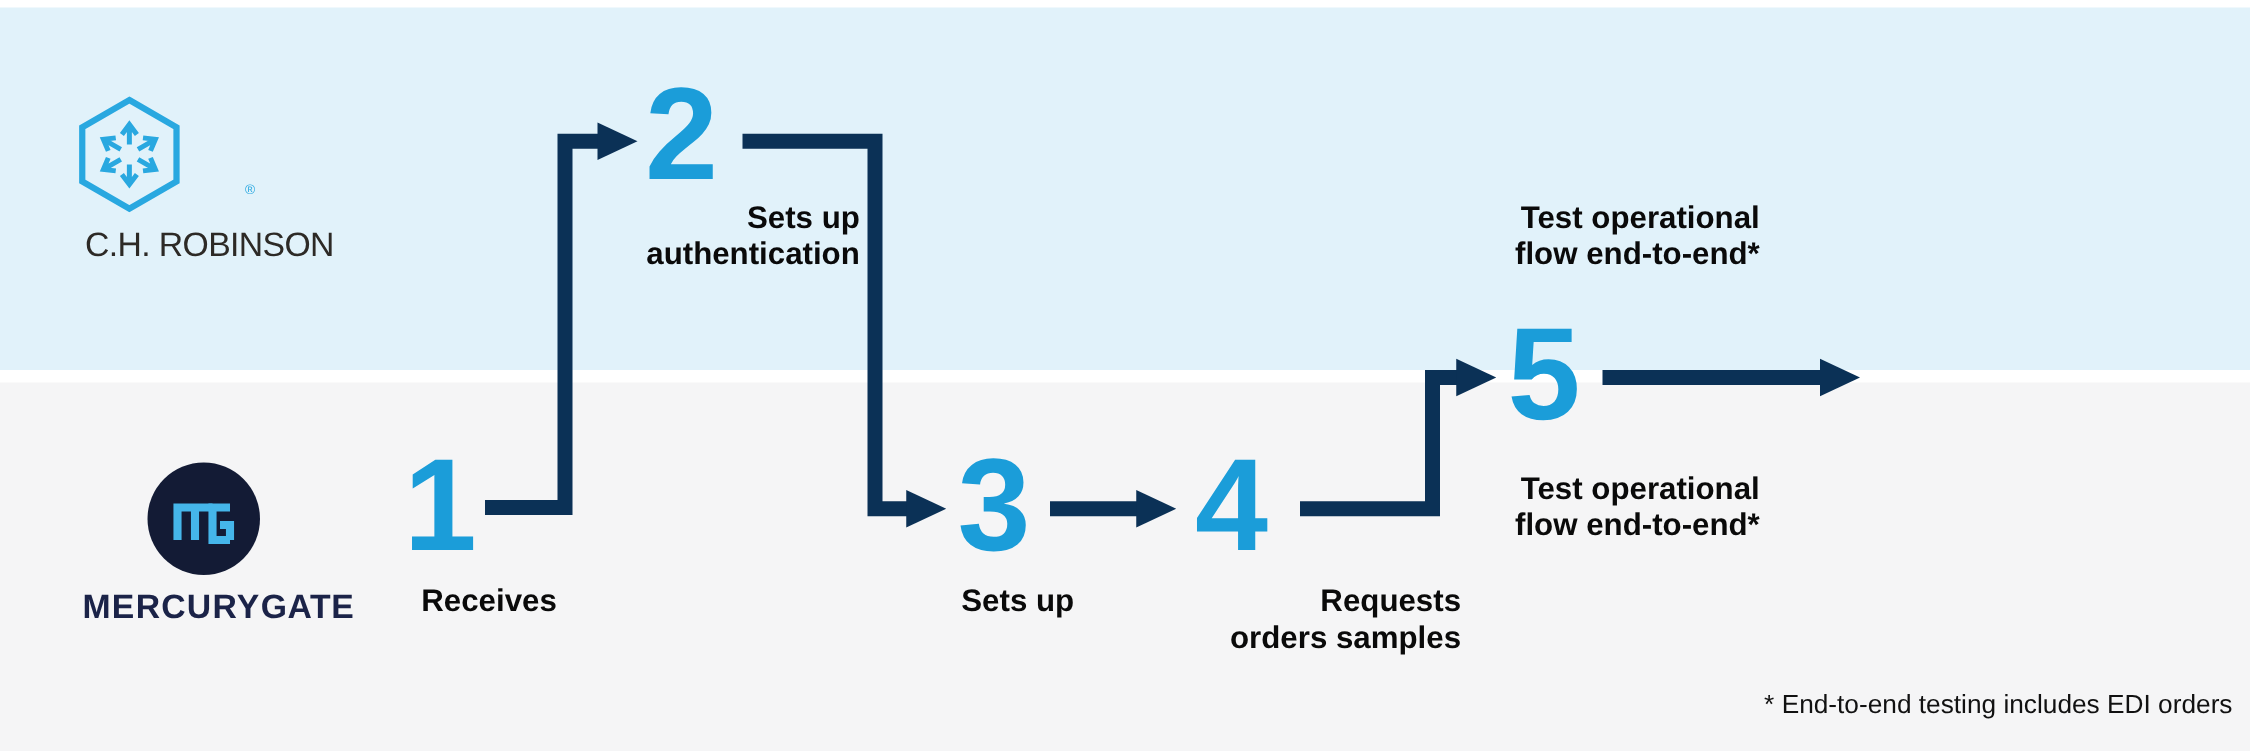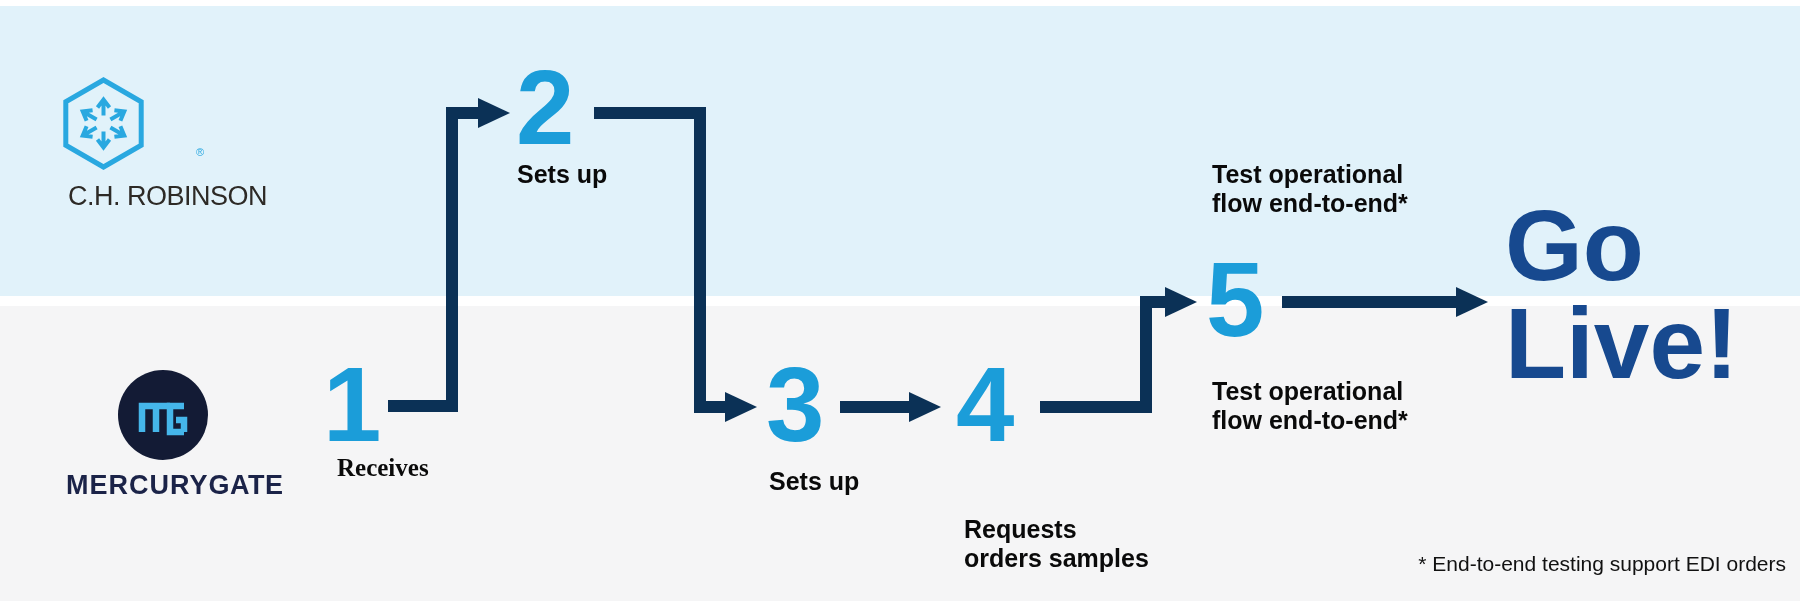--- a/index.html
+++ b/index.html
@@ -28,21 +28,21 @@
   .mg-wordmark .mg-bold { font-weight:bold; letter-spacing:0.5px; }
 
   
   .flow-svg { position:absolute; left:0; top:0; }
   .step-number {
     position:absolute; font-size:105px; font-weight:bold; line-height:1;
     color:#1b9dd9; white-space:nowrap;
   }
   .step-label {
     position:absolute; font-size:25px; font-weight:bold; line-height:29px;
-    color:#0a0a0a; white-space:nowrap;
+    color:#0a0a0a; white-space:nowrap;text-align:right;
   }
   .golive {
     position:absolute; left:1505px; top:196px; font-size:100px; font-weight:bold;
     line-height:98px; color:#17498f; white-space:nowrap;
   }
   .footnote {
     position:absolute; right:14px; top:552px; font-size:21px; color:#111111; white-space:nowrap;
   }
 </style>
 </head>
@@ -95,42 +95,39 @@
       <polygon points="1456,287 1488,302 1456,317"></polygon>
     </g>
   </svg>
 
   <div class="step-number" style="left:323px; top:352px;">1</div>
   <div class="step-number" style="left:516px; top:55px;">2</div>
   <div class="step-number" style="left:766px; top:352px;">3</div>
   <div class="step-number" style="left:956px; top:352px;">4</div>
   <div class="step-number" style="left:1206px; top:247px;">5</div>
 
-  <div class="step-label" style="left:337px; top:453px;font-family:Liberation Serif, serif;">
+  <div class="step-label" style="left:337px; top:467px;">
     <div>Receives</div>
   </div>
   <div class="step-label" style="left:517px; top:160px;">
     <div>Sets up</div>
+    <div>authentication</div>
   </div>
   <div class="step-label" style="left:769px; top:467px;">
     <div>Sets up</div>
   </div>
-  <div class="step-label" style="left:964px; top:467px;margin-top:48px;">
+  <div class="step-label" style="left:984px; top:467px;">
     <div>Requests</div>
     <div>orders samples</div>
   </div>
   <div class="step-label" style="left:1212px; top:160px;">
     <div>Test operational</div>
     <div>flow end-to-end*</div>
   </div>
   <div class="step-label" style="left:1212px; top:377px;">
     <div>Test operational</div>
     <div>flow end-to-end*</div>
   </div>
 
-  <div class="golive">
-    <div>Go</div>
-    <div>Live!</div>
-  </div>
 
-  <div class="footnote">* End-to-end testing support EDI orders</div>
+  <div class="footnote">* End-to-end testing includes EDI orders</div>
 
 </div>
 
 </body></html>

